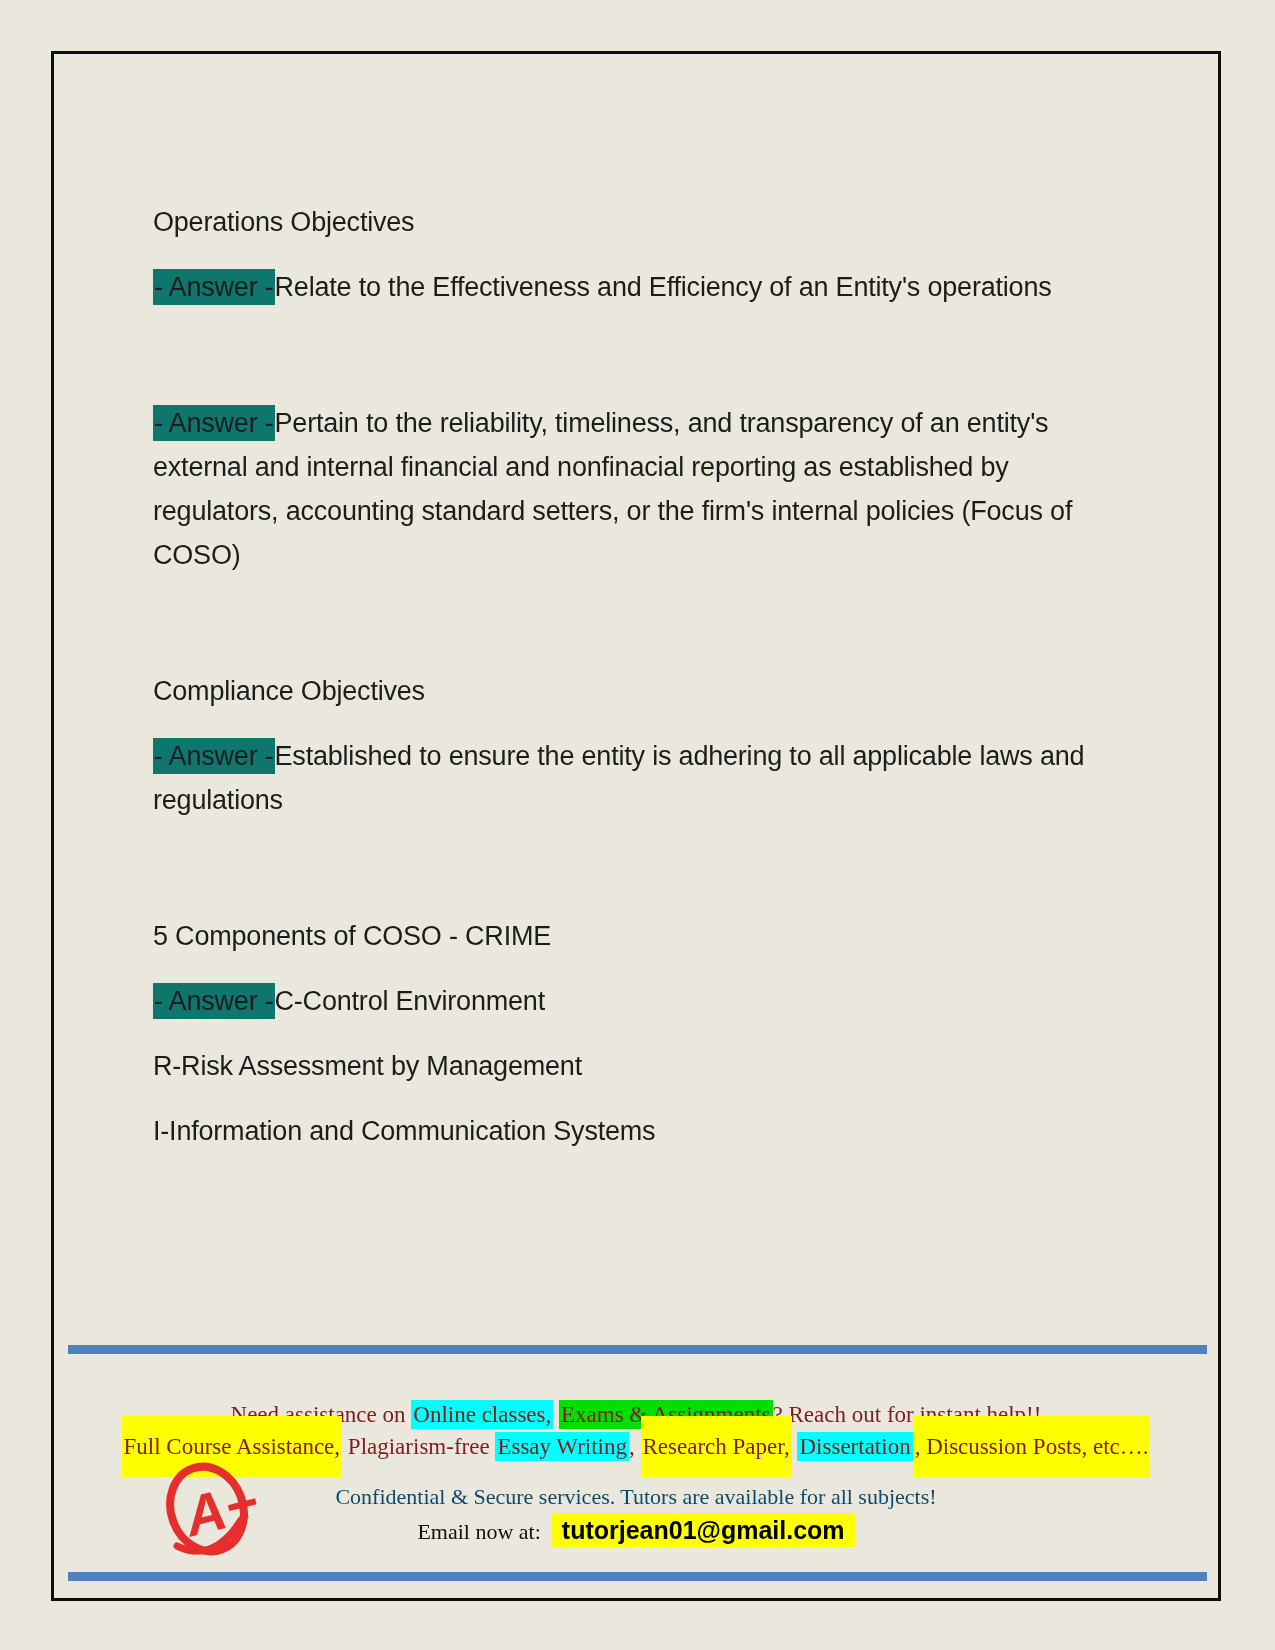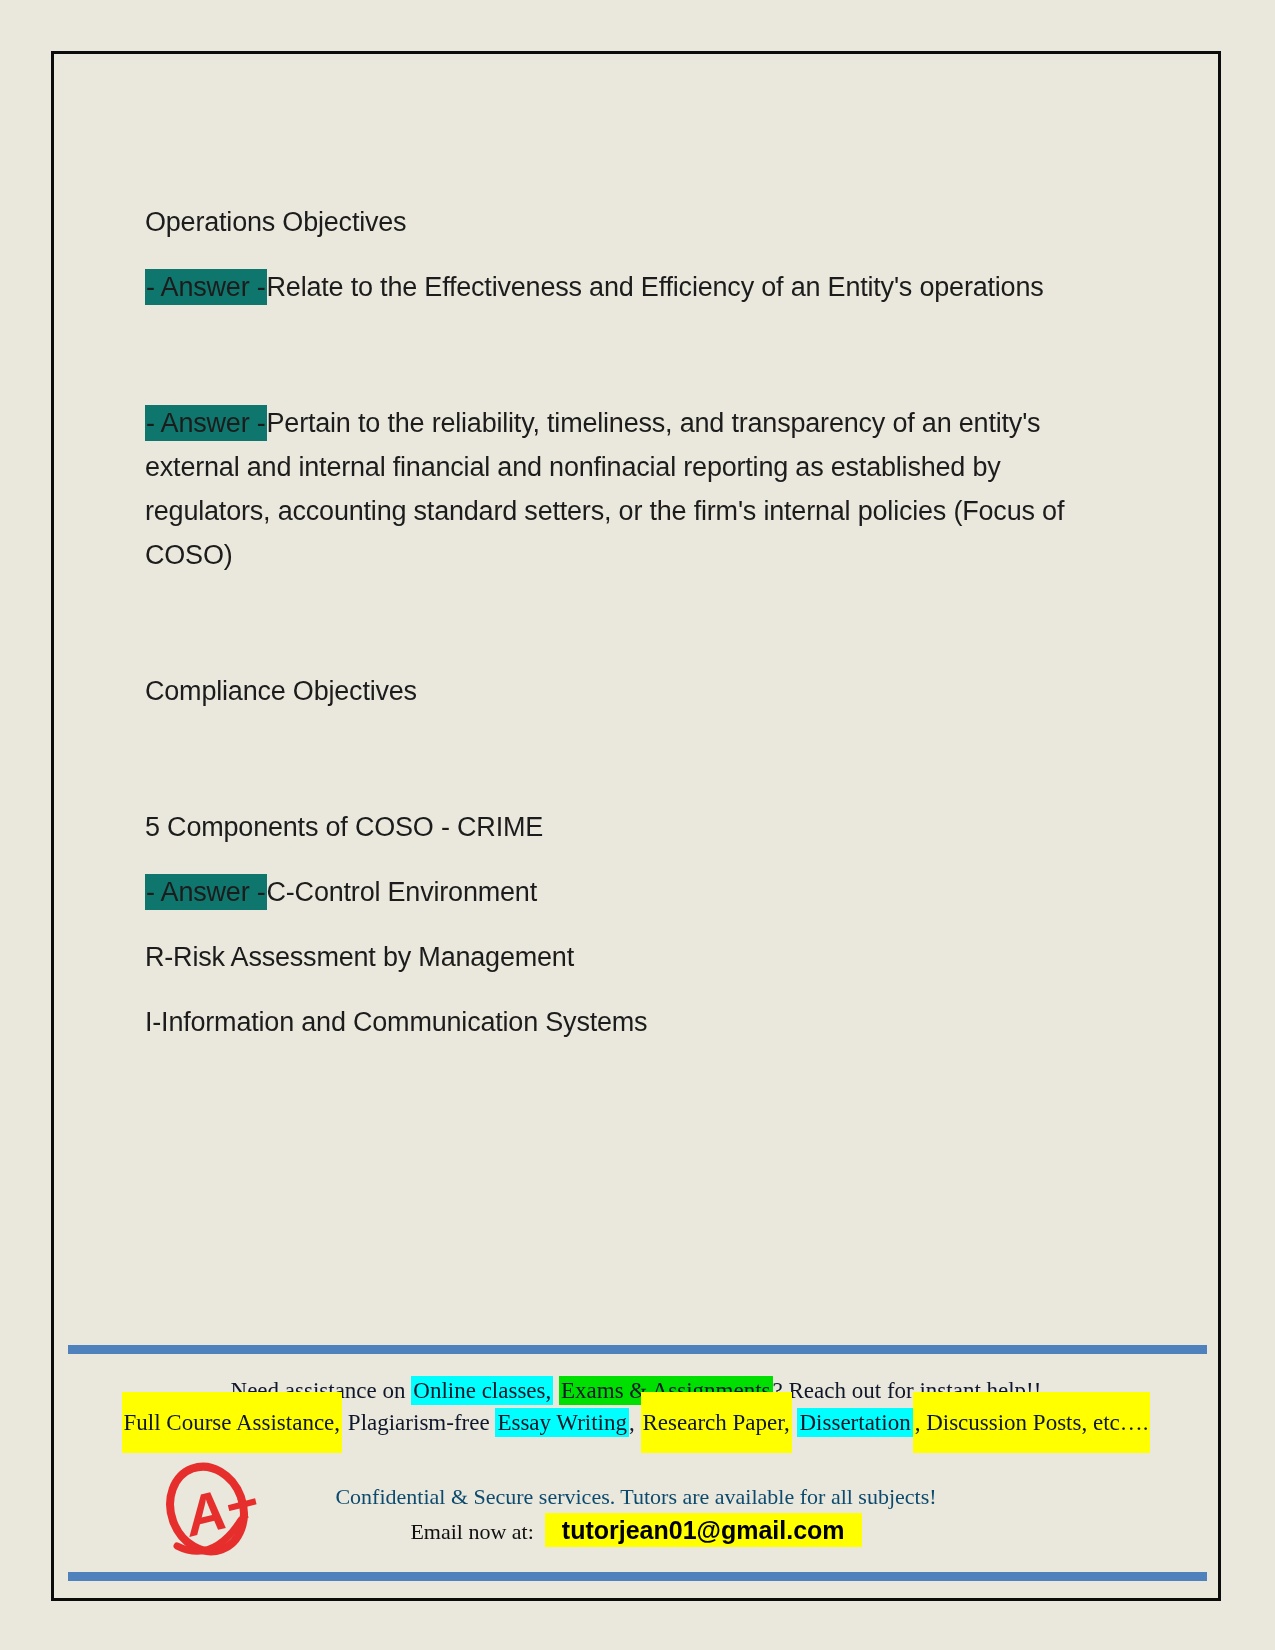--- a/index.html
+++ b/index.html
@@ -14,76 +14,78 @@
     width:1164px; height:1544px;
     border:3px solid #0c0c0c;
     box-sizing:content-box;
   }
   
   .content {
     position:absolute; left:91px; top:146px; width:985px;
     color:#1c1c1c; font-size:27px; line-height:44px;
     letter-spacing:-0.2px;
   }
-  .qa { margin:0 0 92px 0; }
+  .qa { margin:0 0 92px 8px; }
   .term { margin:0 0 21px 0; }
   .ans, .xline { margin:0 0 21px 0; }
   .hl-ans { background:#0f766e; padding:3px 1px; }
   
   .rule {
     position:absolute; left:14px; width:1139px; height:9px;
     background:#4f81bd;
   }
   .rule-1 { top:1291px; }
   .rule-2 { top:1518px; }
   .ad {
     position:absolute; left:0; width:100%; text-align:center;
     font-family:"Liberation Serif", serif;
-    font-size:23px; line-height:30px; color:#0f172a;
+    font-size:23px; line-height:30px; color:#7f1d1d;
     white-space:nowrap;
+    margin-top:24px;
   }
   .ad-1 { top:1322px; }
   .ad-2 { top:1354px; }
   .hl-y { background:#ffff00; padding:18px 2px; }
   .hl-c { background:#00ffff; padding:2px 2px; }
   .hl-g { background:#00e000; padding:2px 2px; }
   .logo {
     position:absolute; left:107px; top:1406px; width:98px; height:104px;
   }
   .services {
     position:absolute; top:1430px; left:0; width:100%; text-align:center;
     font-family:"Liberation Serif", serif; font-size:22px; color:#0c4a6e;
   }
   .email-line {
     position:absolute; top:1462px; left:0; width:100%; text-align:center;
     font-family:"Liberation Serif", serif; font-size:22px; color:#101010;
   }
   .email {
     font-family:"Liberation Sans", sans-serif; font-weight:bold;
-    font-size:25px; background:#ffff00; padding:3px 17px; color:#000;
+    font-size:25px; background:#ffff00; padding:3px 10px; color:#000;
   }
 </style>
 </head>
 <body>
 
 <div class="frame">
 
   <div class="content">
 
     <div class="qa">
       <p class="term">Operations Objectives</p>
       <p class="ans"><span class="hl-ans">- Answer -</span><span>Relate to the Effectiveness and Efficiency of an Entity's operations</span></p>
     </div>
 
     <div class="qa">
       <p class="ans"><span class="hl-ans">- Answer -</span><span>Pertain to the reliability, timeliness, and transparency of an entity's external and internal financial and nonfinacial reporting as established by regulators, accounting standard setters, or the firm's internal policies (Focus of COSO)</span></p>
     </div>
 
     <div class="qa">
       <p class="term">Compliance Objectives</p>
+      <p class="ans"><span class="hl-ans">- Answer -</span><span>Established to ensure the entity is adhering to all applicable laws and regulations</span></p>
     </div>
 
     <div class="qa">
       <p class="term">5 Components of COSO - CRIME</p>
       <p class="ans"><span class="hl-ans">- Answer -</span><span>C-Control Environment</span></p>
       <p class="xline">R-Risk Assessment by Management</p>
       <p class="xline">I-Information and Communication Systems</p>
     </div>
 
   </div>

